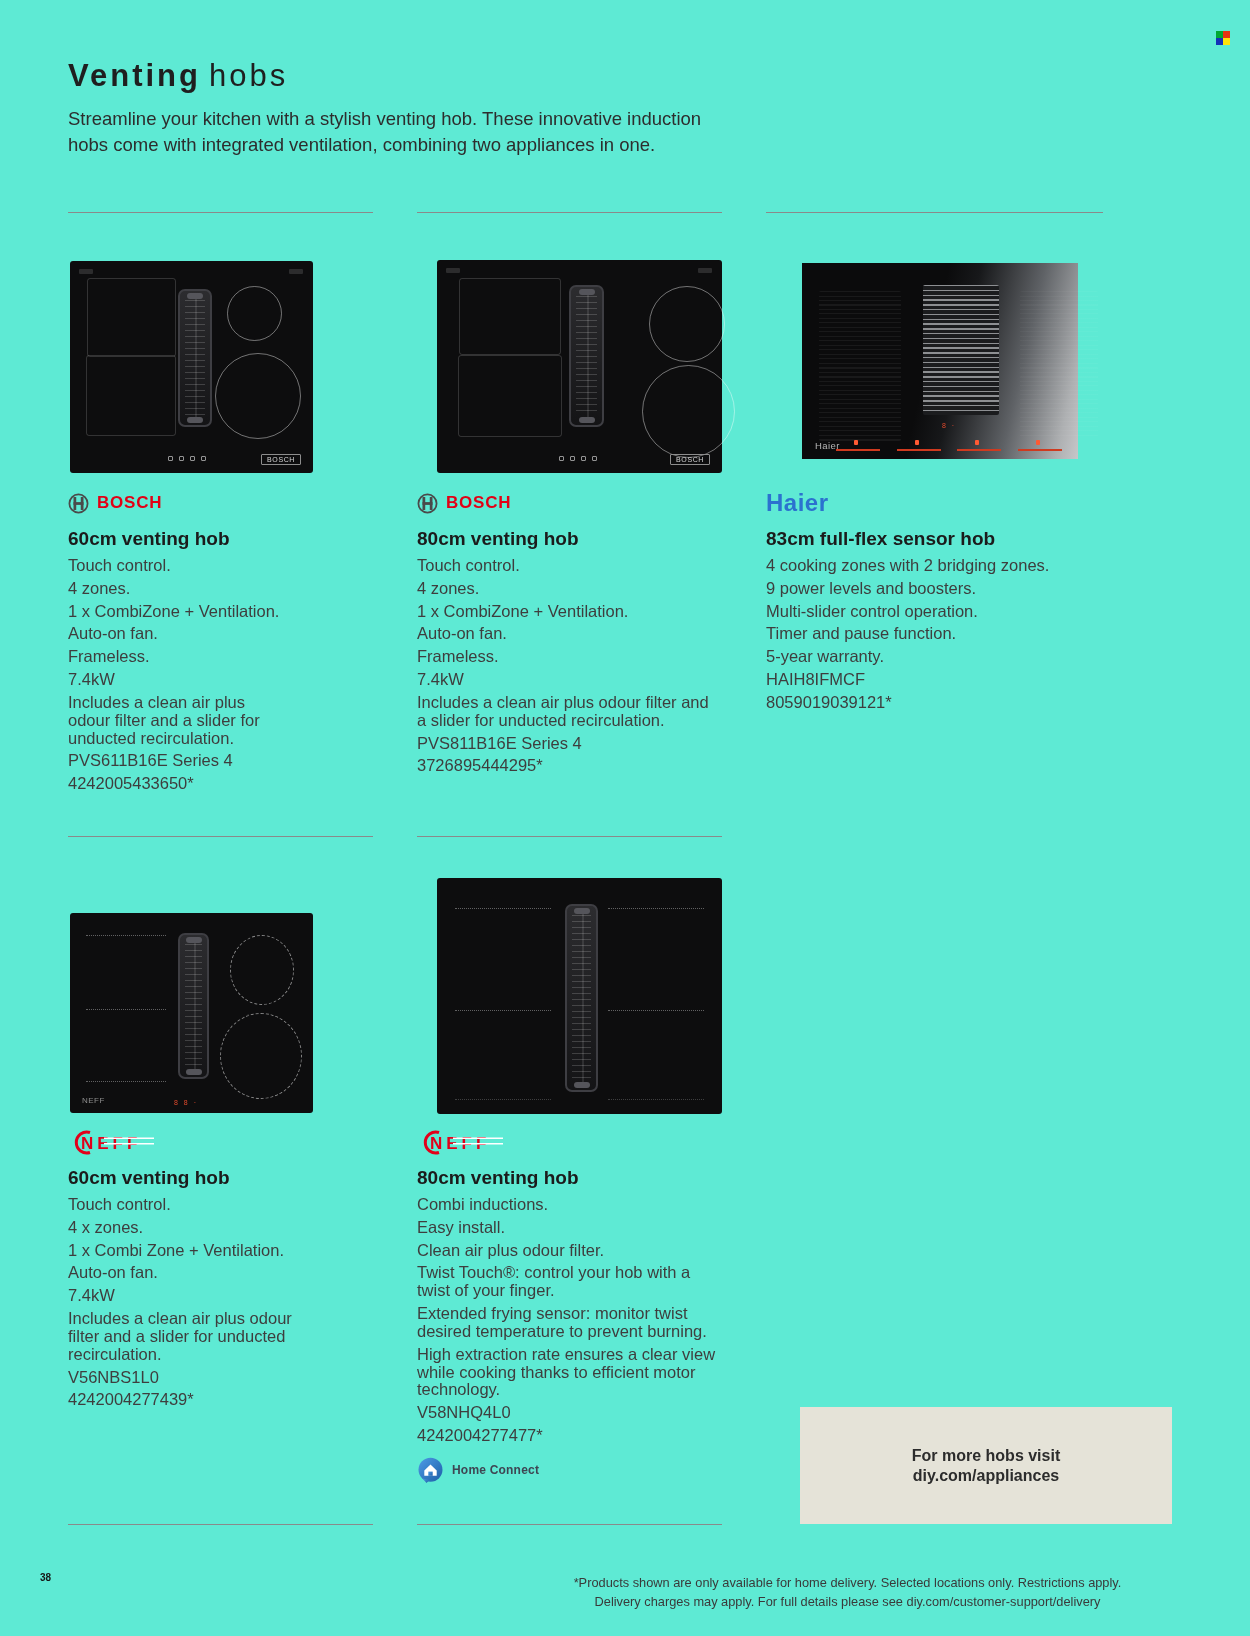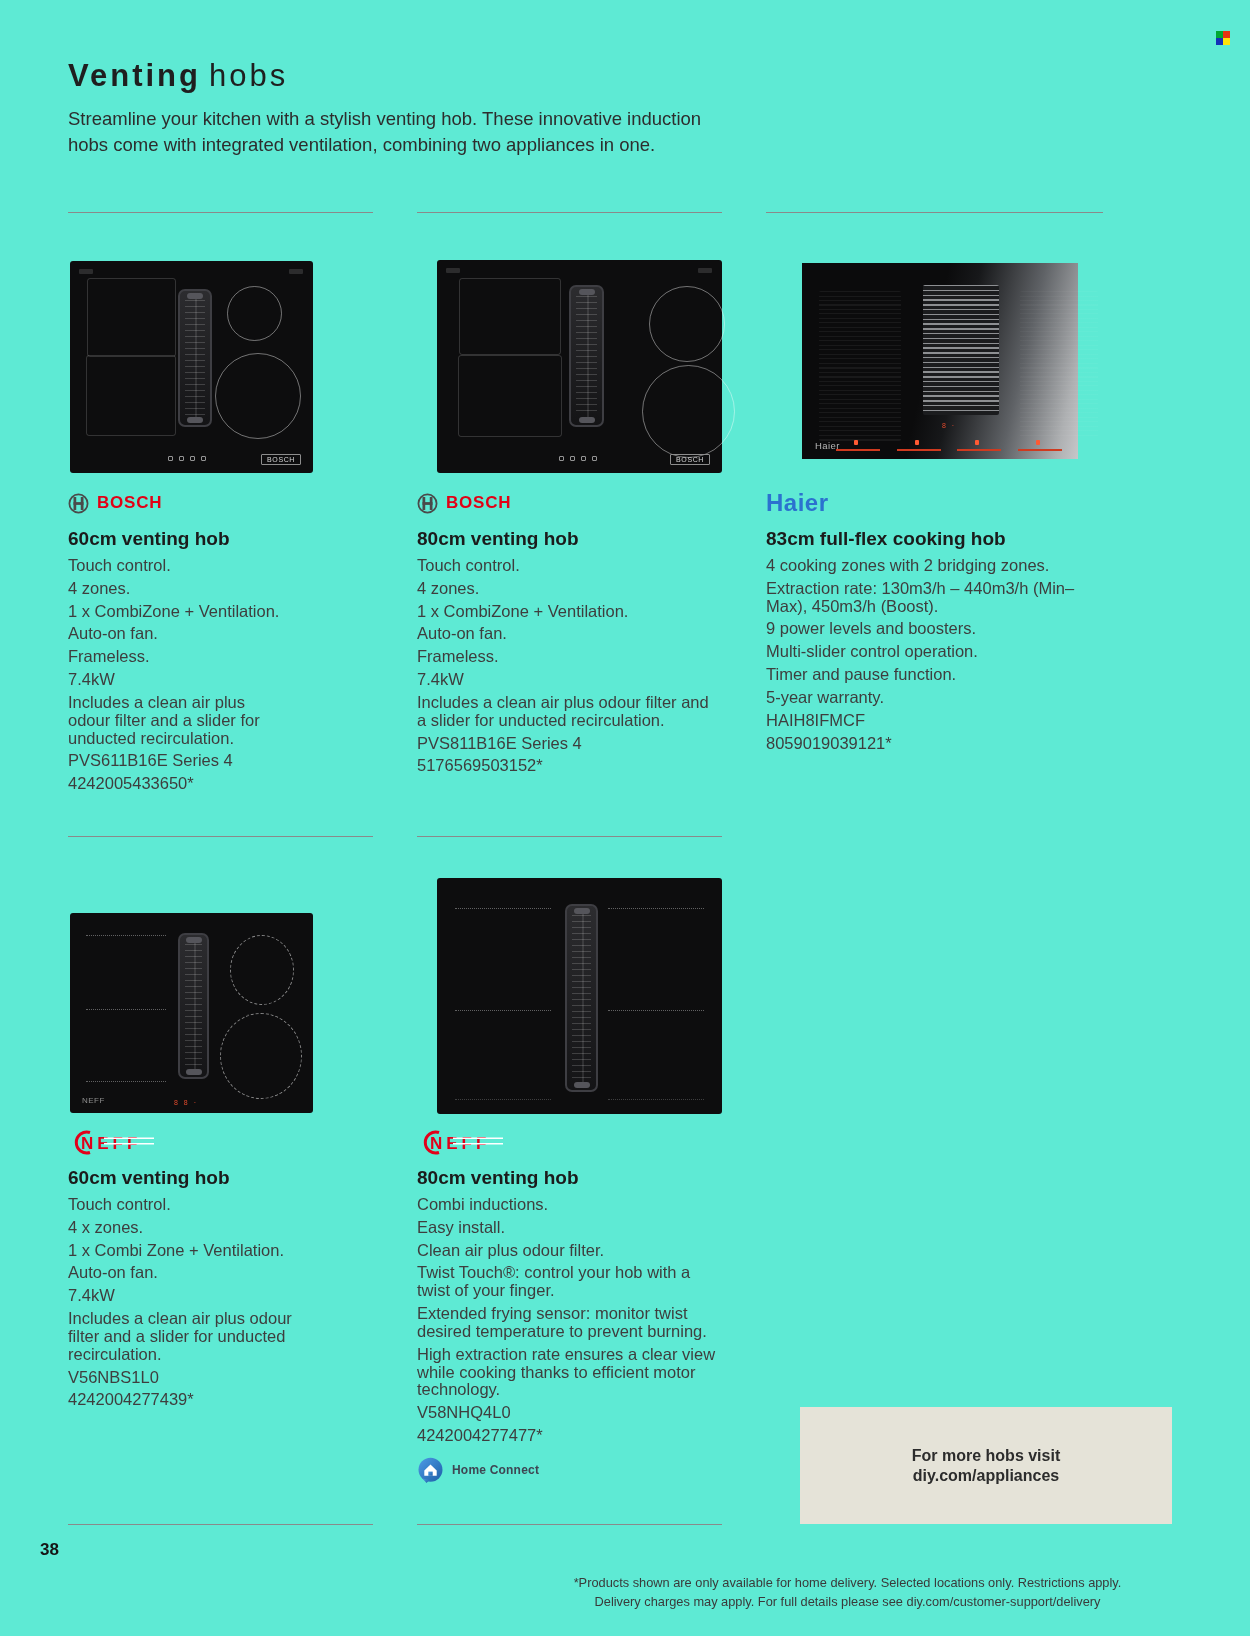--- a/index.html
+++ b/index.html
@@ -54,21 +54,21 @@
   .ledrow{position:absolute;left:34px;right:16px;bottom:8px;display:flex;justify-content:space-between;}
   .led{width:44px;height:9px;border-bottom:2px solid #cf3a1f;position:relative;}
   .led::before{content:"";position:absolute;top:0;left:18px;width:4px;height:5px;background:#ff5a33;border-radius:1px;}
   .redtxt{position:absolute;color:#e0492c;font-size:7px;letter-spacing:2px;}
   
   .promo{position:absolute;left:800px;top:1407px;width:372px;height:117px;background:#e5e3d8;
     display:flex;align-items:center;justify-content:center;text-align:center;}
   .promo-text{font-size:16px;font-weight:700;color:#2c2c2c;line-height:1.25;}
   .brule{position:absolute;top:1524px;height:1px;background:#8a8a8a;width:305px;}
   .brule.c1{left:68px;} .brule.c2{left:417px;}
-  .pageno{position:absolute;left:40px;top:1540px;font-size:17px;font-weight:700;color:#161616;}
+  .pageno{position:absolute;left:40px;top:1572px;font-size:10px;font-weight:700;color:#161616;}
   .disclaimer{position:absolute;left:535px;top:1573px;width:625px;text-align:center;
     font-size:12.8px;color:#3a3a3a;line-height:1.5;}
 </style>
 </head>
 <body>
 
 <div class="page">
 
   <div class="hdr">
     <h1><span class="tb">Venting</span><span>hobs</span></h1>
@@ -161,21 +161,21 @@
       </div>
       <h3 class="pname">80cm venting hob</h3>
       <div class="spec">Touch control.</div>
       <div class="spec">4 zones.</div>
       <div class="spec">1 x CombiZone + Ventilation.</div>
       <div class="spec">Auto-on fan.</div>
       <div class="spec">Frameless.</div>
       <div class="spec">7.4kW</div>
       <div class="spec">Includes a clean air plus odour filter and a slider for unducted recirculation.</div>
       <div class="spec">PVS811B16E Series 4</div>
-      <div class="spec">5176569503152*</div>
+      <div class="spec">3726895444295*</div>
     </article>
 
     <article>
       <div class="rule"></div>
       <div class="media">
         <div class="hob haier-img" style="left:36px;top:50px;width:276px;height:196px;border-radius:0;">
           <div class="hzone" style="left:17px;top:28px;width:82px;height:150px"></div>
           <div class="hgrille" style="left:121px;top:22px;width:76px;height:130px"></div>
           <div class="hzone" style="left:218px;top:28px;width:78px;height:148px;opacity:.5"></div>
           <span class="redtxt" style="left:140px;bottom:30px">8 ·</span>
@@ -184,23 +184,22 @@
             <div class="led"></div>
             <div class="led"></div>
             <div class="led"></div>
           </div>
           <div class="haier-mark" style="left:13px;bottom:8px">Haier</div>
         </div>
       </div>
       <div class="brandrow">
         <span class="haier-word">Haier</span>
       </div>
-      <h3 class="pname">83cm full-flex cooking hob</h3>
+      <h3 class="pname">83cm full-flex sensor hob</h3>
       <div class="spec">4 cooking zones with 2 bridging zones.</div>
-      <div class="spec">Extraction rate: 130m3/h – 440m3/h (Min–Max), 450m3/h (Boost).</div>
       <div class="spec">9 power levels and boosters.</div>
       <div class="spec">Multi-slider control operation.</div>
       <div class="spec">Timer and pause function.</div>
       <div class="spec">5-year warranty.</div>
       <div class="spec">HAIH8IFMCF</div>
       <div class="spec">8059019039121*</div>
     </article>
   </div>
 
   <div class="row row2">

